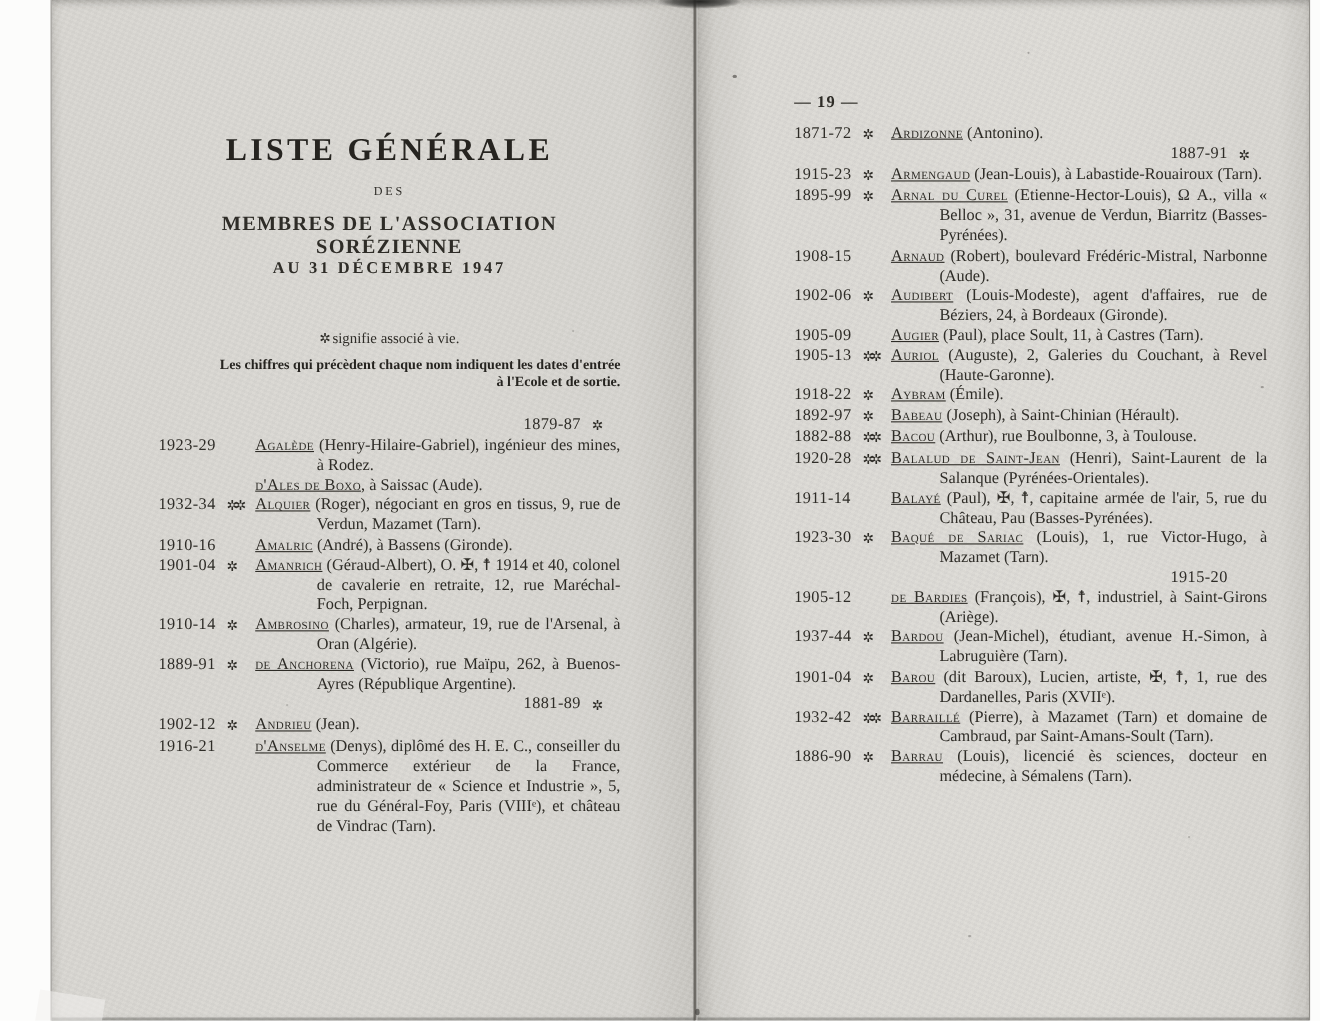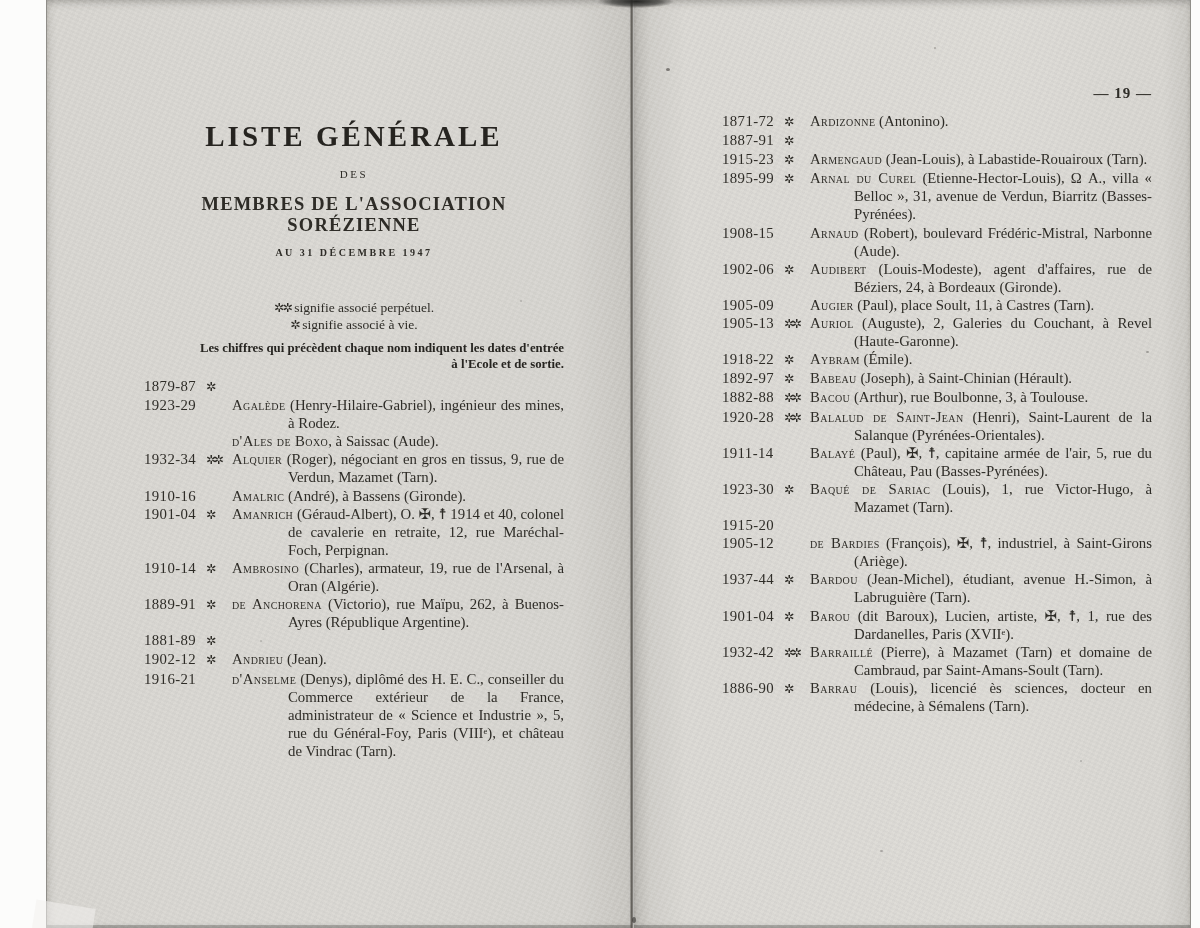--- a/index.html
+++ b/index.html
@@ -32,64 +32,60 @@
     background:linear-gradient(90deg,rgba(90,88,83,.2),#57544f 45%,#6b6862 55%,rgba(90,88,83,.25));}
   .spine-blot{position:absolute;left:598px;top:-5px;width:76px;height:13px;
     background:radial-gradient(ellipse at center,#262624 0%,rgba(38,38,36,.6) 45%,rgba(38,38,36,0) 72%);}
   .speck{position:absolute;border-radius:50%;background:#34322e;pointer-events:none;}
 
   
   .title-block{position:absolute;left:97px;top:120px;width:420px;text-align:center;}
   .book-title{margin:0;font-size:29px;font-weight:bold;letter-spacing:3px;color:#262420;}
   .title-des{margin-top:15px;font-size:11px;font-weight:normal;letter-spacing:2.5px;}
   .title-members{margin-top:14px;font-size:18.5px;font-weight:bold;letter-spacing:1.2px;}
-  .title-date{margin-top:11px;font-size:10px;font-weight:bold;letter-spacing:2.5px;}
+  .title-date{font-size:15px;font-weight:bold;letter-spacing:2.5px;}
 
   .legend-block{position:absolute;left:97px;top:299px;width:420px;text-align:center;}
   .legend-line{font-size:13.5px;line-height:17px;}
   .sym{font-family:"DejaVu Sans",sans-serif;font-size:12.5px;letter-spacing:-2px;}
   .legend-note{margin-top:8px;font-weight:bold;font-size:12.8px;line-height:15.5px;color:#262420;text-align:right;}
 
   
   .entries{position:absolute;display:block;}
   .entries-left{left:97px;top:377px;width:420px;}
   .entries-right{left:88px;top:112px;width:430px;}
-  .entry{display:flex;align-items:flex-start;font-size:14.8px;line-height:18.1px;text-align:justify;}
+  .entry{display:flex;align-items:flex-start;font-size:14.8px;line-height:18.1px;text-align:justify;justify-content:flex-end;}
   .e-dates{flex:0 0 62px;white-space:nowrap;letter-spacing:.4px;}
   .e-stars{flex:0 0 26px;font-family:"DejaVu Sans",sans-serif;font-size:12.5px;letter-spacing:-3px;padding-top:1px;}
   .e-text{flex:1 1 auto;}
   .entries-left .e-text{padding-left:56px;text-indent:-56px;}
   .entries-right .e-text{padding-left:44px;text-indent:-44px;}
-  .e-name{font-variant:small-caps;letter-spacing:.4px;}
-
-  .page-num{position:absolute;left:88px;top:85px;width:430px;text-align:right;
+  .e-name{font-variant:small-caps;letter-spacing:.4px;text-decoration:underline;}
+
+  .page-num{position:absolute;left:88px;top:85px;width:430px;text-align:left;
     font-size:15px;font-weight:bold;letter-spacing:1px;}
 
   .bottom-shadow{position:absolute;left:0;bottom:0;width:100%;height:3px;background:rgba(55,53,49,.28);}
   .corner-light{position:absolute;left:-14px;bottom:-16px;width:60px;height:40px;background:#f2f1ef;
     transform:rotate(9deg);opacity:.55;}
 </style>
 </head>
 <body>
 
 <div class="scan">
 
   <div class="page page-left">
     <div class="title-block">
       <h1 class="book-title">LISTE GÉNÉRALE</h1>
       <div class="title-des">DES</div>
       <div class="title-members">MEMBRES DE L'ASSOCIATION SORÉZIENNE</div>
       <div class="title-date">AU 31 DÉCEMBRE 1947</div>
     </div>
 
     <div class="legend-block">
-      <div class="legend-line">
-        <span class="sym">✲✲</span>
-        <span>signifie associé perpétuel.</span>
-      </div>
       <div class="legend-line">
         <span class="sym">✲</span>
         <span>signifie associé à vie.</span>
       </div>
       <div class="legend-note">
         <div>Les chiffres qui précèdent chaque nom indiquent les dates d'entrée</div>
         <div>à l'Ecole et de sortie.</div>
       </div>
     </div>
 

